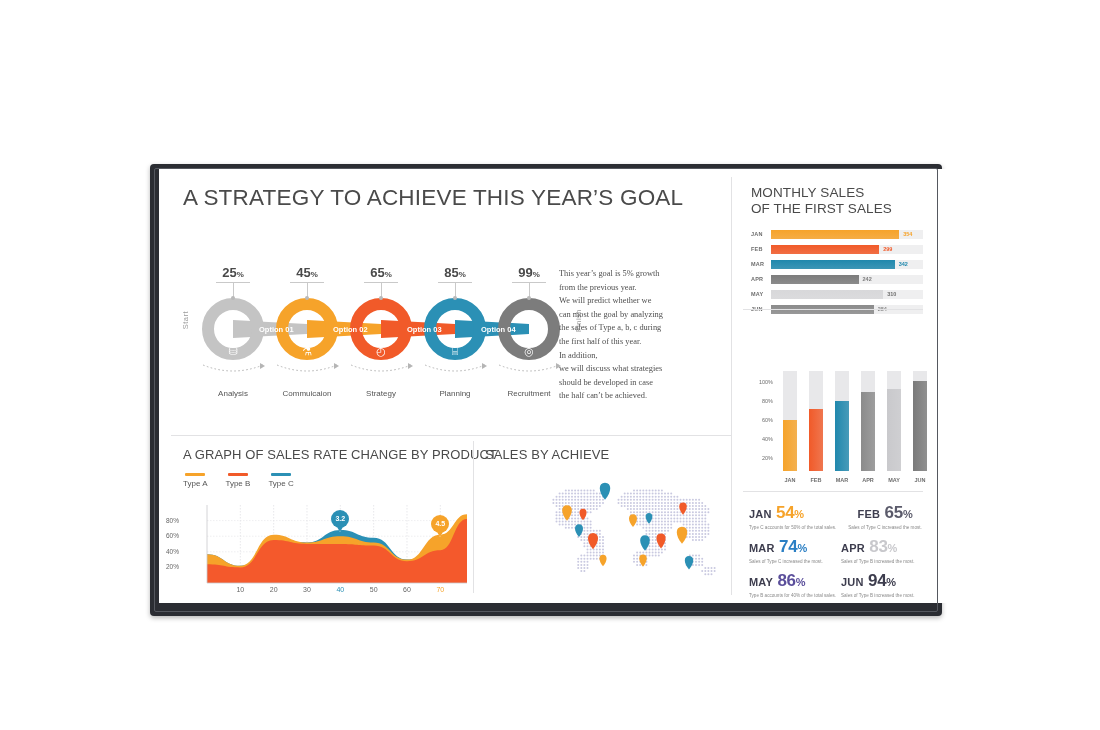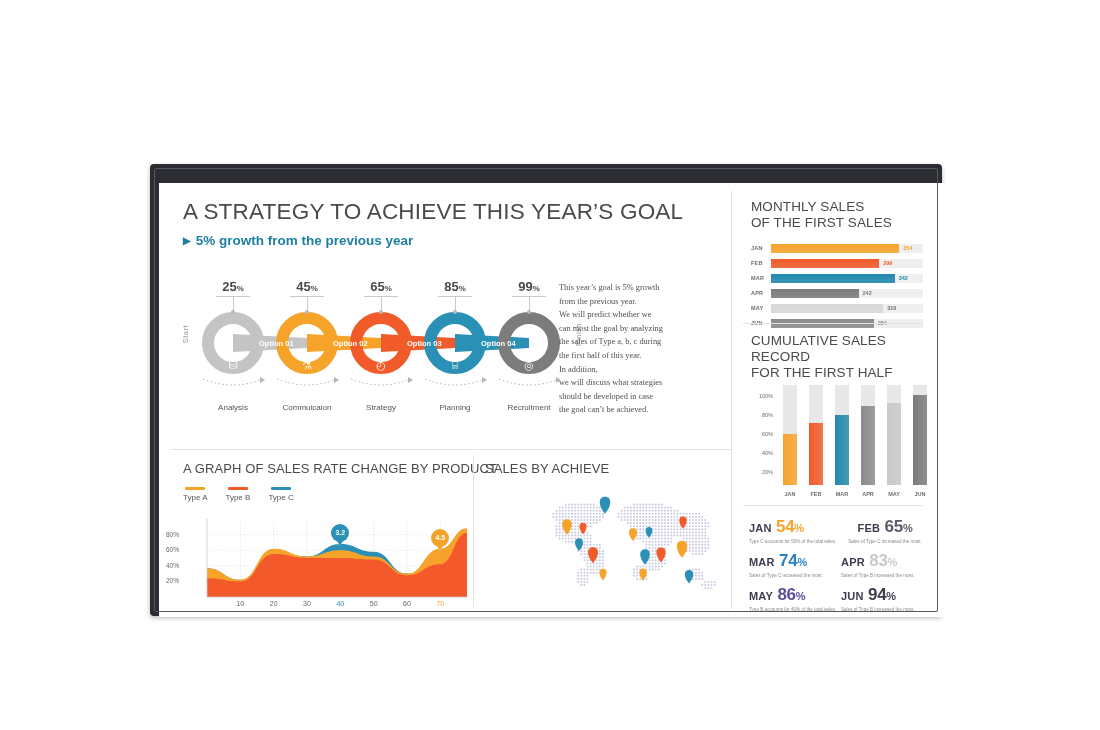--- a/index.html
+++ b/index.html
@@ -5,21 +5,21 @@
   html,body{margin:0;padding:0;background:#ffffff;}
   body{width:1100px;height:730px;font-family:"Liberation Sans",sans-serif;overflow:hidden;}
   .stage{position:relative;width:1100px;height:730px;}
 
   
   .monitor{position:absolute;left:150px;top:164px;width:792px;height:452px;
            background:#2b2d33;border-radius:4px;
            box-shadow:0 2px 5px rgba(0,0,0,.28);}
   .monitor:after{content:"";position:absolute;left:4px;right:4px;top:4px;bottom:4px;
            border:1px solid #55585f;border-radius:2px;pointer-events:none;}
-  .screen{position:absolute;left:9px;top:19px;width:916px;height:434px;background:#ffffff;overflow:hidden;}
+  .screen{position:absolute;left:9px;top:5px;width:916px;height:434px;background:#ffffff;overflow:hidden;}
 
   
   .left{position:absolute;left:0;top:0;width:572px;height:434px;}
   .right{position:absolute;left:572px;top:0;width:202px;height:434px;}
   .vdiv{position:absolute;top:8px;bottom:8px;width:1px;background:#e2e2e4;}
 
   
   .maintitle{position:absolute;left:24px;top:16px;font-size:22.5px;color:#4a4a4a;
              letter-spacing:.2px;white-space:nowrap;}
   .subtitle{position:absolute;left:24px;top:50px;font-size:13.5px;color:#1f7fa0;font-weight:bold;white-space:nowrap;}
@@ -91,23 +91,20 @@
 </head>
 <body>
 
 <div class="stage">
   <div class="monitor">
     <div class="screen">
 
       <div class="left">
 
         <div class="maintitle">A STRATEGY TO ACHIEVE THIS YEAR’S GOAL</div>
-        <div class="subtitle">
-          <span class="tri">▶</span><span>5% growth from the previous year</span>
-        </div>
 
         <div class="chain">
           <div class="startlab">Start</div>
           <div class="finlab">Finish</div>
           <svg width="400" height="140" viewBox="0 0 400 140">
             <defs>
               <clipPath id="cl0">
                   <rect x="0" y="0" width="400" height="140"></rect>
                 </clipPath>
             </defs>
@@ -157,21 +154,21 @@
         <div class="narr">
             <div>This year’s goal is 5% growth</div>
             <div>from the previous year.</div>
             <div>We will predict whether we</div>
             <div>can most the goal by analyzing</div>
             <div>the sales of Type a, b, c during</div>
             <div>the first half of this year.</div>
             <div>In addition,</div>
             <div>we will discuss what strategies</div>
             <div>should be developed in case</div>
-            <div>the goal can’t be achieved.</div>
+            <div>the half can’t be achieved.</div>
           </div>
 
         <div class="hdiv" style="left:12px;right:0;top:266px;"></div>
 
         <div class="graphbox">
           <div class="sec-title" style="position:absolute;left:12px;top:0;">A GRAPH OF SALES RATE CHANGE BY PRODUCT</div>
           <div class="legend" id="legend">
               <div class="lg">
                 <div class="lgbar" style="background: rgb(246, 163, 42);"></div>
                 <div class="lgtxt">Type A</div>
@@ -1035,26 +1032,20 @@
                 <div class="mbar-track">
                   <div class="mbar-fill" style="width:67.6%;background:linear-gradient(to bottom,#8b8b8b,#8b8b8bdd);"></div>
                   <div class="mbar-val" style="left:calc(67.6% + 4px);color:#8b8b8b;">284</div>
                 </div>
               </div>
             </div>
         </div>
 
         <div class="hdiv" style="left:12px;right:10px;top:140px;"></div>
 
-        <div style="position:absolute;left:20px;top:150px;right:10px;">
-          <div class="panel-title">
-            <div>CUMULATIVE SALES RECORD</div>
-            <div>FOR THE FIRST HALF</div>
-          </div>
-        </div>
         <div class="cum" style="top:196px;" id="cumchart">
             <div class="cumy" style="left: 0px; top: 13.7619px;">100%</div>
             <div class="cumy" style="left: 0px; top: 32.8095px;">80%</div>
             <div class="cumy" style="left: 0px; top: 51.8571px;">60%</div>
             <div class="cumy" style="left: 0px; top: 70.9048px;">40%</div>
             <div class="cumy" style="left: 0px; top: 89.9524px;">20%</div>
             <div class="cumcol" style="left: 30px; height: 100px; background: rgb(232, 232, 234);">
               <div class="cumfill" style="height: 51.4286px; background: linear-gradient(to right, rgb(246, 163, 42), rgba(246, 163, 42, 0.8));"></div>
             </div>
             <div class="cumx" style="left: 26px;">JAN</div>

